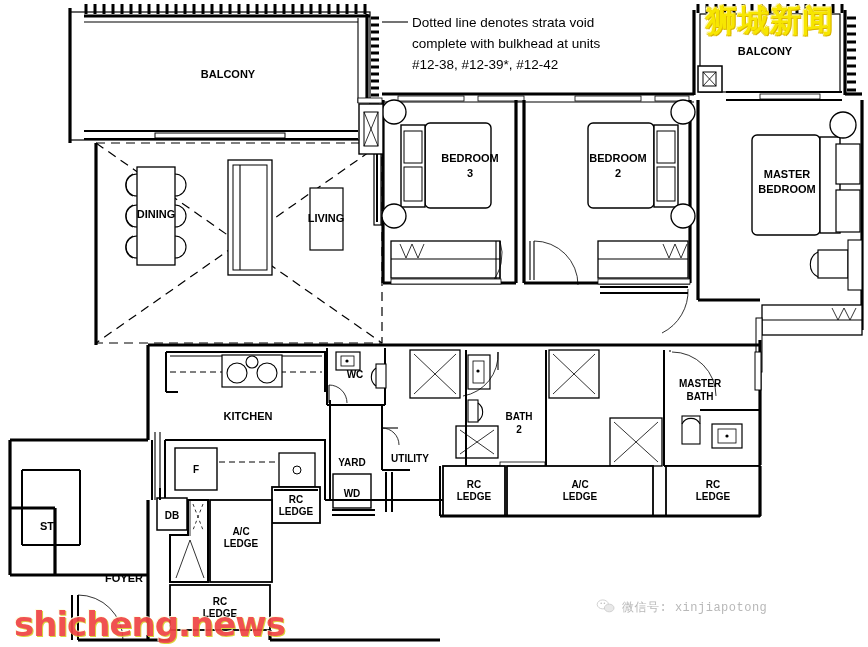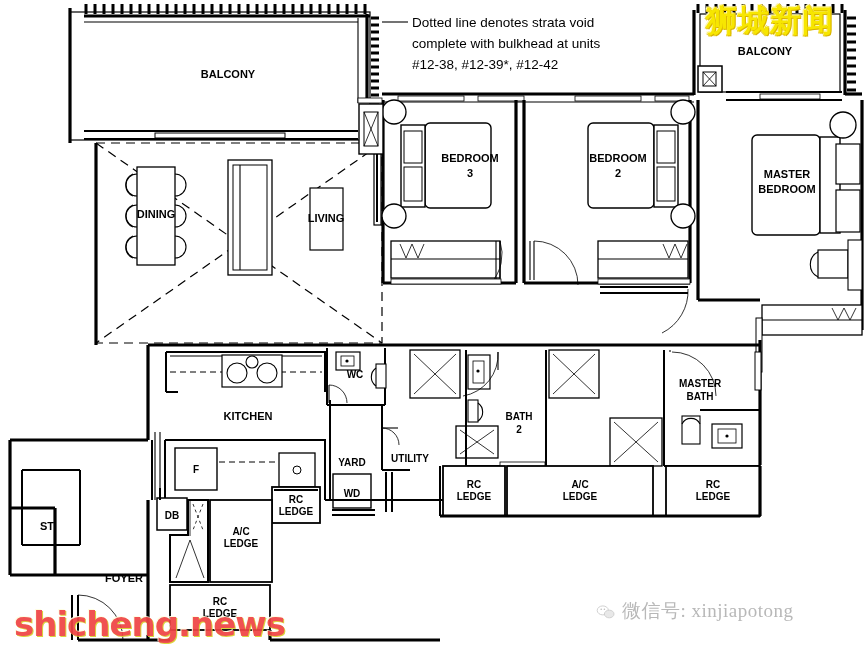--- a/index.html
+++ b/index.html
@@ -8,22 +8,22 @@
   #stage{position:relative;width:868px;height:647px;background:#ffffff;}
   svg#plan{position:absolute;left:0;top:0;width:868px;height:647px;}
   .wm{position:absolute;pointer-events:none;white-space:nowrap;}
   #wm-cn{left:706px;top:0;font-size:31px;font-weight:700;
          color:#f7e600;
          text-shadow:1px 1px 0 #d9b300,-1px -1px 0 #fff8b0,1px -1px 0 #e8cf3a,-1px 1px 0 #e8cf3a;
          letter-spacing:1px;font-family:"DejaVu Sans",sans-serif;}
   #wm-shicheng{left:14px;top:604px;font-size:34px;font-weight:700;color:#ef4444;
          text-shadow:1px 1px 0 #d9d02e,-1px -1px 0 #fffde0;
          letter-spacing:-1px;font-family:"DejaVu Sans",sans-serif;opacity:.93;}
-  #wm-wechat{left:596px;top:598px;font-size:19px;color:#b8b8b8;
-         font-family:Liberation Serif, serif;letter-spacing:.5px;}
+  #wm-wechat{left:596px;top:598px;font-size:12px;color:#b8b8b8;
+         font-family:Liberation Mono, monospace;letter-spacing:.5px;}
   #wm-wechat .wc-ico{display:inline-block;width:20px;height:16px;vertical-align:-3px;margin-right:6px;}
   text{font-family:"Liberation Sans","DejaVu Sans",sans-serif;fill:#000;}
   .rm{font-size:11px;font-weight:700;text-anchor:middle;}
   .rm-s{font-size:10px;font-weight:700;text-anchor:middle;}
   .note{font-size:13.5px;}
   .w{fill:none;stroke:#000;}
   .w3{stroke-width:3.2;}
   .w2{stroke-width:2;}
   .w1{stroke-width:1.1;}
   .wt{stroke-width:.8;}

